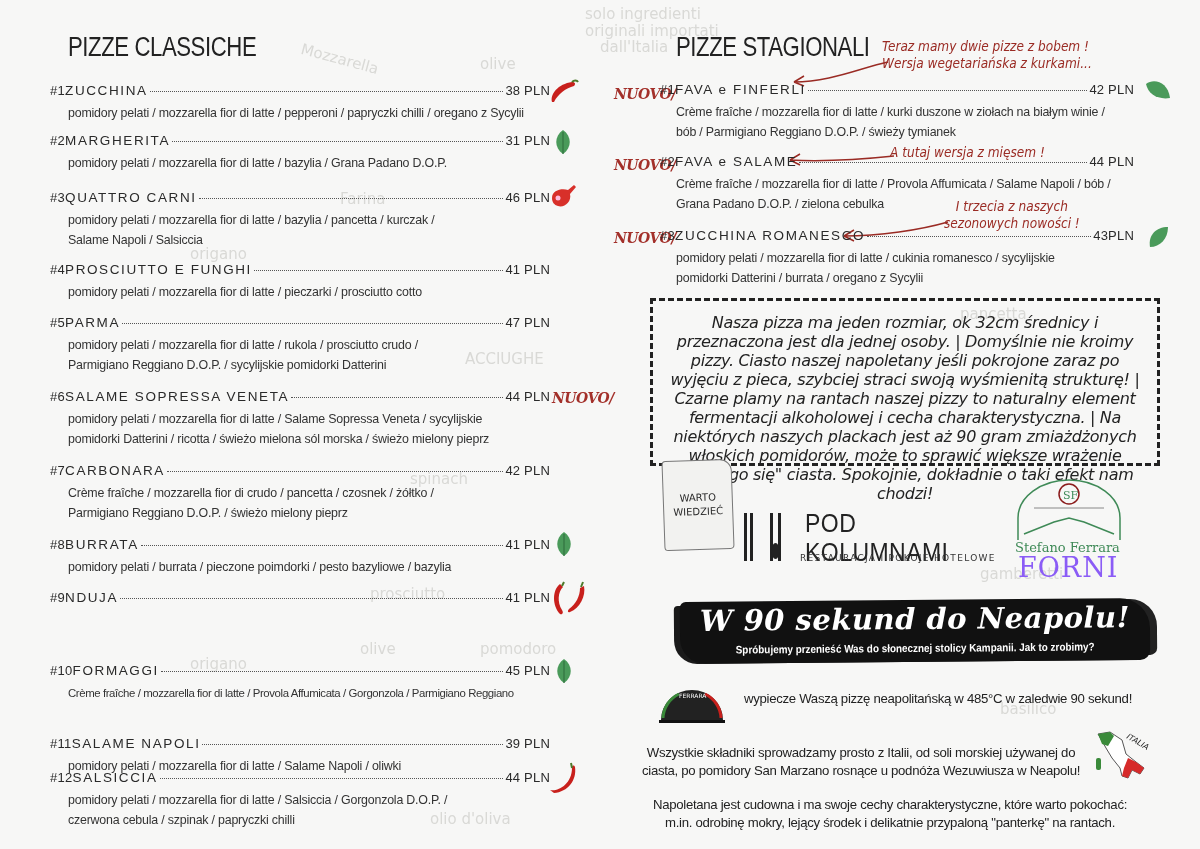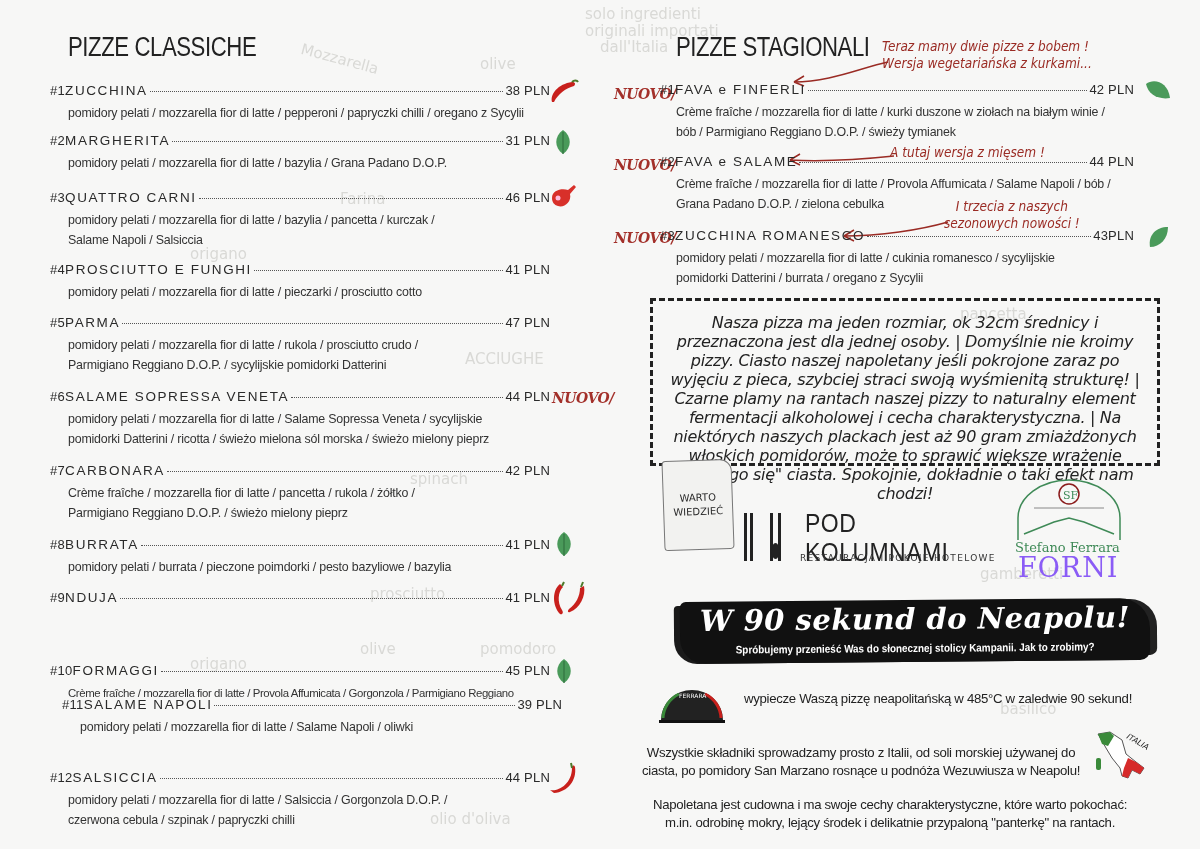--- a/index.html
+++ b/index.html
@@ -214,21 +214,21 @@
   <span class="nuovo" style="left:552px;top:390px;">NUOVO/</span>
 
   <div class="pizza" style="top:463px;">
     <div class="pizza-head">
         <span class="pizza-num">#7</span>
         <span class="pizza-name">CARBONARA</span>
         <span class="dots"></span>
         <span class="pizza-price">42 PLN</span>
       </div>
     <div class="pizza-desc">
-        <div>Crème fraîche / mozzarella fior di latte / pancetta / rukola / żółtko /</div>
+        <div>Crème fraîche / mozzarella fior di crudo / pancetta / czosnek / żółtko /</div>
         <div>Parmigiano Reggiano D.O.P. / świeżo mielony pieprz</div>
       </div>
   </div>
 
   <div class="pizza" style="top:537px;">
     <div class="pizza-head">
         <span class="pizza-num">#8</span>
         <span class="pizza-name">BURRATA</span>
         <span class="dots"></span>
         <span class="pizza-price">41 PLN</span>
@@ -265,21 +265,21 @@
       </div>
     <div class="pizza-desc" style="font-size:11.4px;letter-spacing:-0.4px;">
         <div>Crème fraîche / mozzarella fior di latte / Provola Affumicata / Gorgonzola / Parmigiano Reggiano</div>
       </div>
   </div>
   <svg class="icon" style="left:553px;top:657px;" width="22" height="28" viewBox="0 0 22 28">
       <path d="M11 2 C20 8 20 20 11 26 C2 20 2 8 11 2 Z" fill="#4a9a5a"></path>
       <path d="M11 4 L11 26" stroke="#2c6b3b" stroke-width="1"></path>
     </svg>
 
-  <div class="pizza" style="top:697px;margin-left:12px;">
+  <div class="pizza" style="top:736px;">
     <div class="pizza-head">
         <span class="pizza-num">#11</span>
         <span class="pizza-name">SALAME NAPOLI</span>
         <span class="dots"></span>
         <span class="pizza-price">39 PLN</span>
       </div>
     <div class="pizza-desc">
         <div>pomidory pelati / mozzarella fior di latte / Salame Napoli / oliwki</div>
       </div>
   </div>

